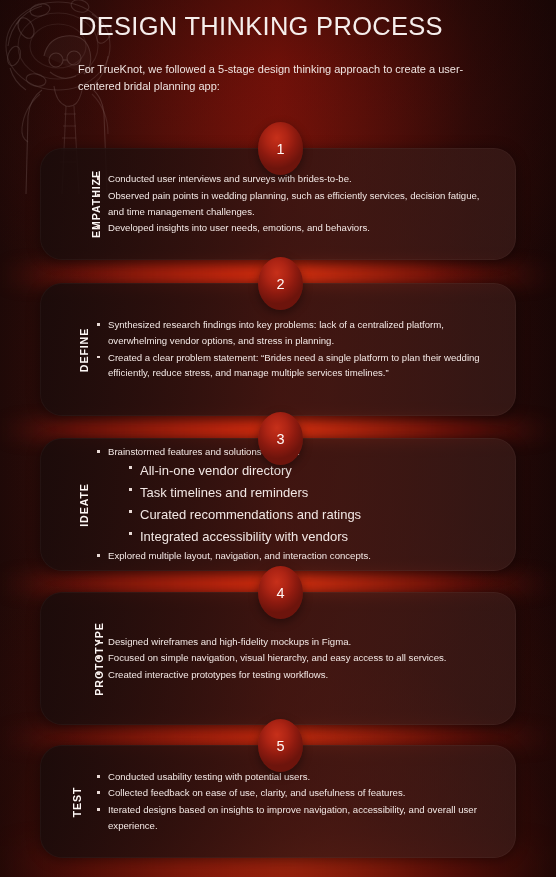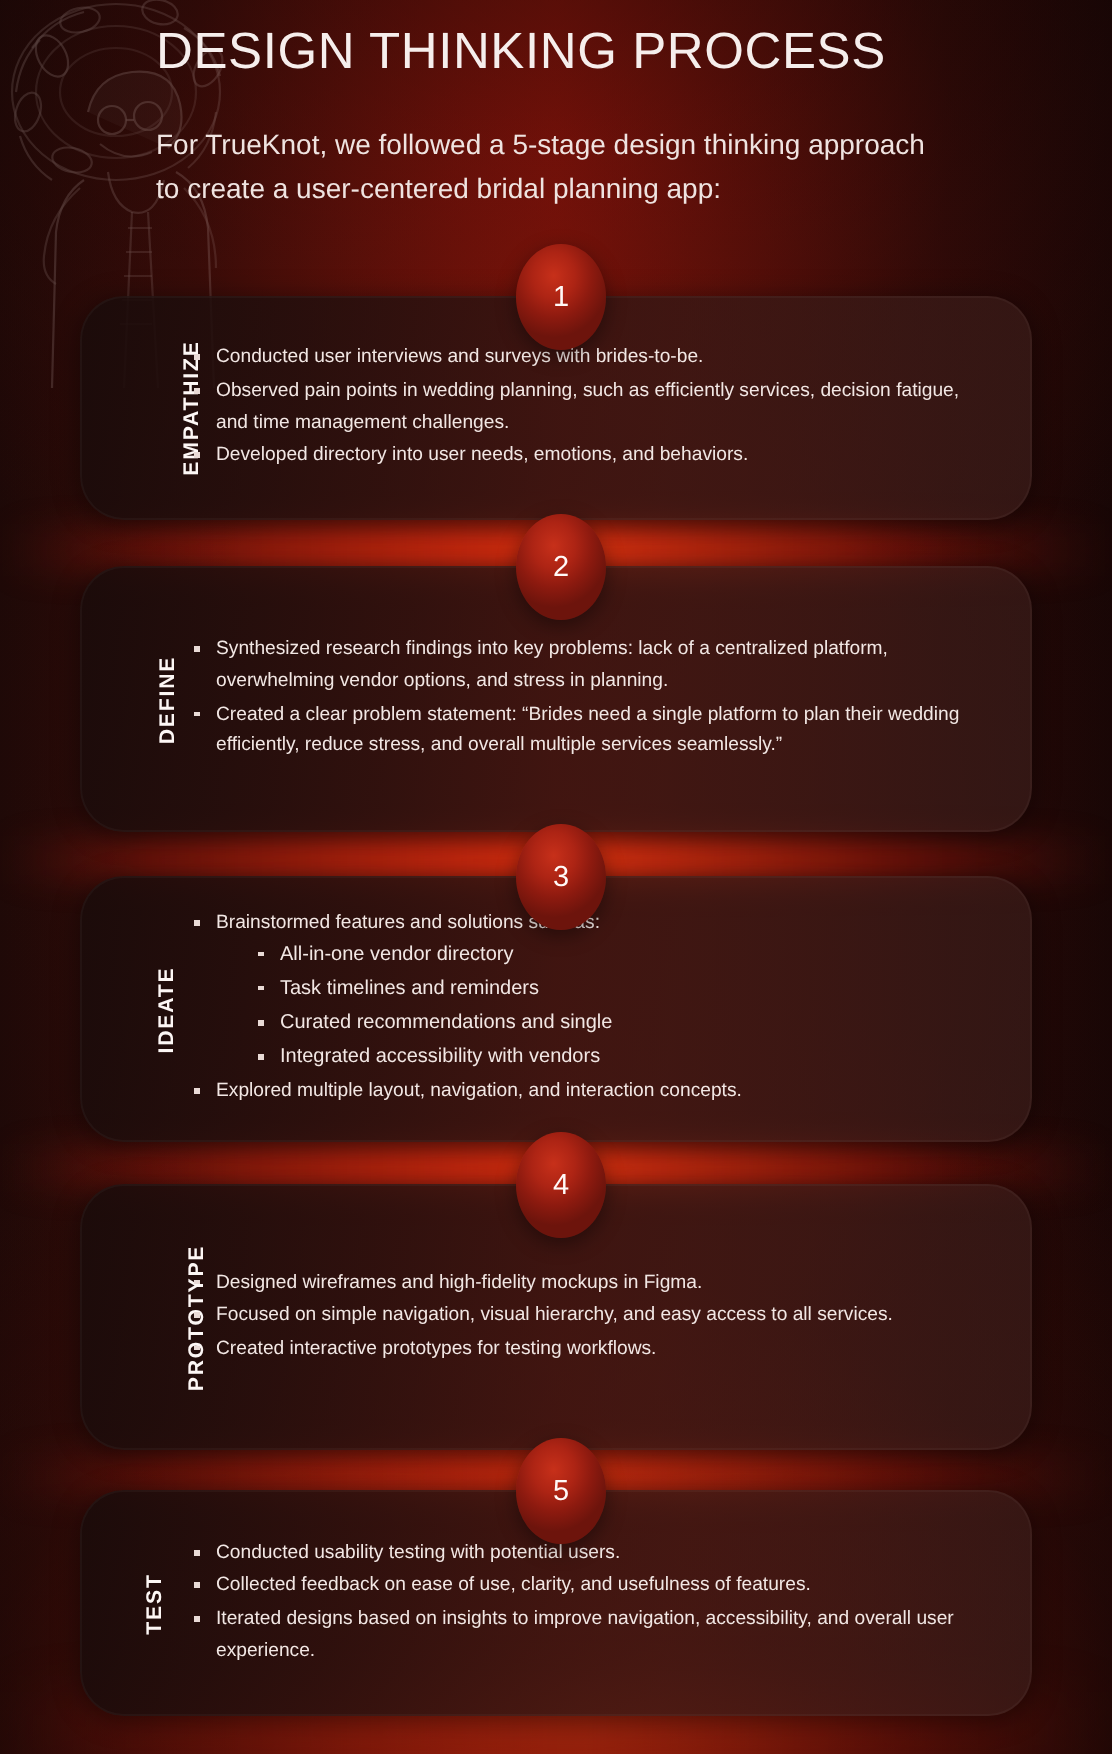--- a/index.html
+++ b/index.html
@@ -53,21 +53,21 @@
   .title{
     font-size:25.5px;
     letter-spacing:0.3px;
     font-weight:300;
     color:#f6eeec;
     line-height:1.12;
     white-space:nowrap;
   }
   .intro{
     margin-top:20px;
-    font-size:14px;
+    font-size:11px;
     line-height:1.62;
     color:#efe3e0;
     max-width:400px;
     font-weight:400;
   }
   
   .card{
     position:absolute;
     left:40px;width:476px;
     border-radius:22px;
@@ -121,21 +121,21 @@
     background:#e9dad6;
   }
   .sub{
     margin:0;padding:0;
     list-style:none;
     margin-left:20px;
   }
   .sub li{
     position:relative;
     padding-left:12px;
-    font-size:10px;
+    font-size:13px;
     line-height:1.62;
     color:#f2e7e4;
   }
   .sub li::before{
     content:"";
     position:absolute;
     left:1px;top:6px;
     width:2.6px;height:2.6px;
     background:#e9dad6;
   }
@@ -208,45 +208,45 @@
     <div class="title">DESIGN THINKING PROCESS</div>
     <div class="intro">For TrueKnot, we followed a 5-stage design thinking approach to create a user-centered bridal planning app:</div>
   </div>
 
   <div class="card" style="top:148px;height:112px;">
     <div class="card-inner">
       <div class="vlabel">EMPATHIZE</div>
       <ul class="bullets">
         <li>Conducted user interviews and surveys with brides-to-be.</li>
         <li>Observed pain points in wedding planning, such as efficiently services, decision fatigue, and time management challenges.</li>
-        <li>Developed directory into user needs, emotions, and behaviors.</li>
+        <li>Developed insights into user needs, emotions, and behaviors.</li>
       </ul>
     </div>
   </div>
 
   <div class="card" style="top:283px;height:133px;">
     <div class="card-inner">
       <div class="vlabel">DEFINE</div>
       <ul class="bullets">
         <li>Synthesized research findings into key problems: lack of a centralized platform, overwhelming vendor options, and stress in planning.</li>
-        <li>Created a clear problem statement: “Brides need a single platform to plan their wedding efficiently, reduce stress, and overall multiple services seamlessly.”</li>
+        <li>Created a clear problem statement: “Brides need a single platform to plan their wedding efficiently, reduce stress, and manage multiple services timelines.”</li>
       </ul>
     </div>
   </div>
 
   <div class="card" style="top:438px;height:133px;">
     <div class="card-inner">
       <div class="vlabel">IDEATE</div>
       <ul class="bullets">
         <li>
           <span>Brainstormed features and solutions such as:</span>
           <ul class="sub">
             <li>All-in-one vendor directory</li>
             <li>Task timelines and reminders</li>
-            <li>Curated recommendations and single</li>
+            <li>Curated recommendations and ratings</li>
             <li>Integrated accessibility with vendors</li>
           </ul>
         </li>
         <li>Explored multiple layout, navigation, and interaction concepts.</li>
       </ul>
     </div>
   </div>
 
   <div class="card" style="top:592px;height:133px;">
     <div class="card-inner">

